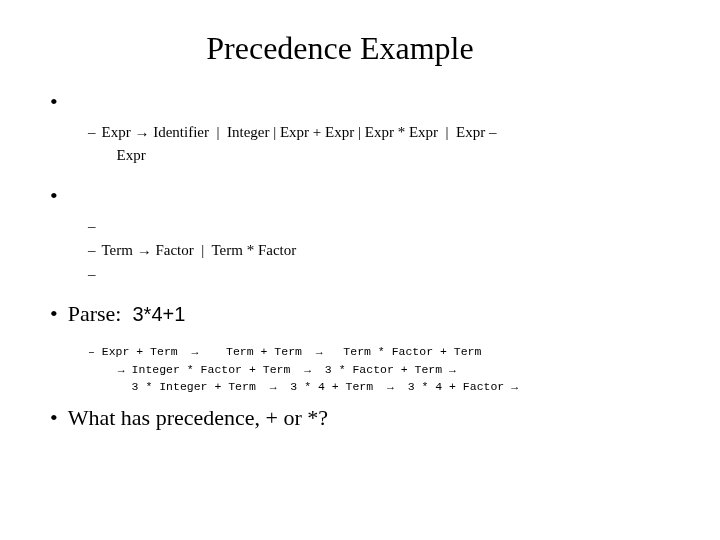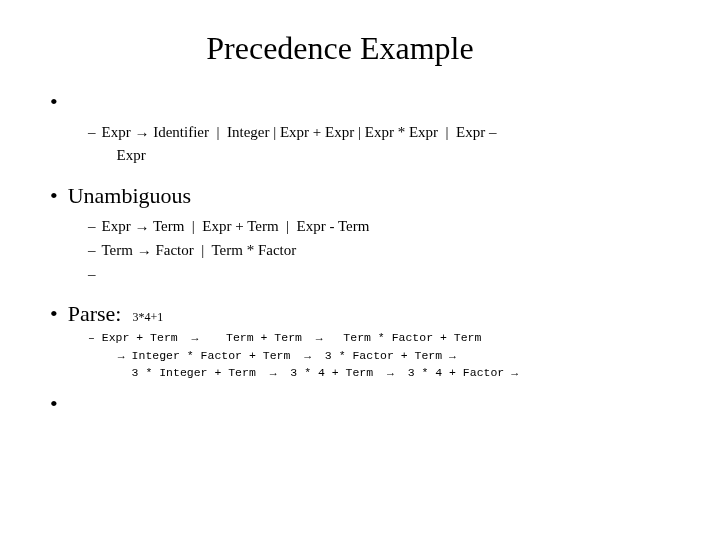--- a/index.html
+++ b/index.html
@@ -70,21 +70,21 @@
 
     .arrow {
       font-style: normal;
     }
 
     .mono-block {
       font-family: 'Courier New', Courier, monospace;
       font-size: 11.5px;
       line-height: 1.5;
       margin-left: 38px;
-      margin-top: 2px;
+      margin-top: 16px;
     }
 
     .mono-line {
       font-family: 'Courier New', Courier, monospace;
       font-size: 11.5px;
       line-height: 1.5;
       display: block;
       white-space: pre;
     }
 
@@ -127,48 +127,47 @@
       <div class="sub-item">
         <span class="dash">–</span>
         <span>Expr <span class="arrow">→</span> Identifier &nbsp;|&nbsp; Integer | Expr + Expr | Expr * Expr &nbsp;|&nbsp; Expr –<br>&nbsp;&nbsp;&nbsp;&nbsp;Expr</span>
       </div>
     </div>
   </div>
 
   <div class="section">
     <div class="bullet-main">
       <span class="bullet-dot">•</span>
-      <span class="bullet-main-text">Unambiguous</span>
     </div>
     <div class="sub-list">
       <div class="sub-item">
         <span class="dash">–</span>
-        <span>Expr → Term &nbsp;|&nbsp; Expr + Term &nbsp;|&nbsp; Expr - Term</span>
       </div>
       <div class="sub-item">
         <span class="dash">–</span>
         <span>Term → Factor &nbsp;|&nbsp; Term * Factor</span>
       </div>
       <div class="sub-item">
         <span class="dash">–</span>
       </div>
     </div>
   </div>
 
   <div class="section parse-section">
     <div class="parse-label">
       <span class="bullet-dot">•</span>
-      <span>Parse: &nbsp;<span style="font-family: Liberation Serif, serif; font-size: 12px; text-align: center;">3*4+1</span></span>
+      <span>Parse: &nbsp;<span style="font-family: Liberation Sans, sans-serif; font-size: 20px; text-align: center;">3*4+1</span></span>
     </div>
     <div class="mono-block">
       <span class="mono-line">– Expr + Term  →    Term + Term  →   Term * Factor + Term</span>
       <span class="mono-line indent1">  → Integer * Factor + Term  →  3 * Factor + Term →</span>
       <span class="mono-line indent1">    3 * Integer + Term  →  3 * 4 + Term  →  3 * 4 + Factor →</span>
     </div>
   </div>
 
   <div class="section">
     <div class="bullet-main">
       <span class="bullet-dot">•</span>
+      <span class="bullet-main-text">What has precedence, + or *?</span>
     </div>
   </div>
 
 </div>
 
 </body></html>

